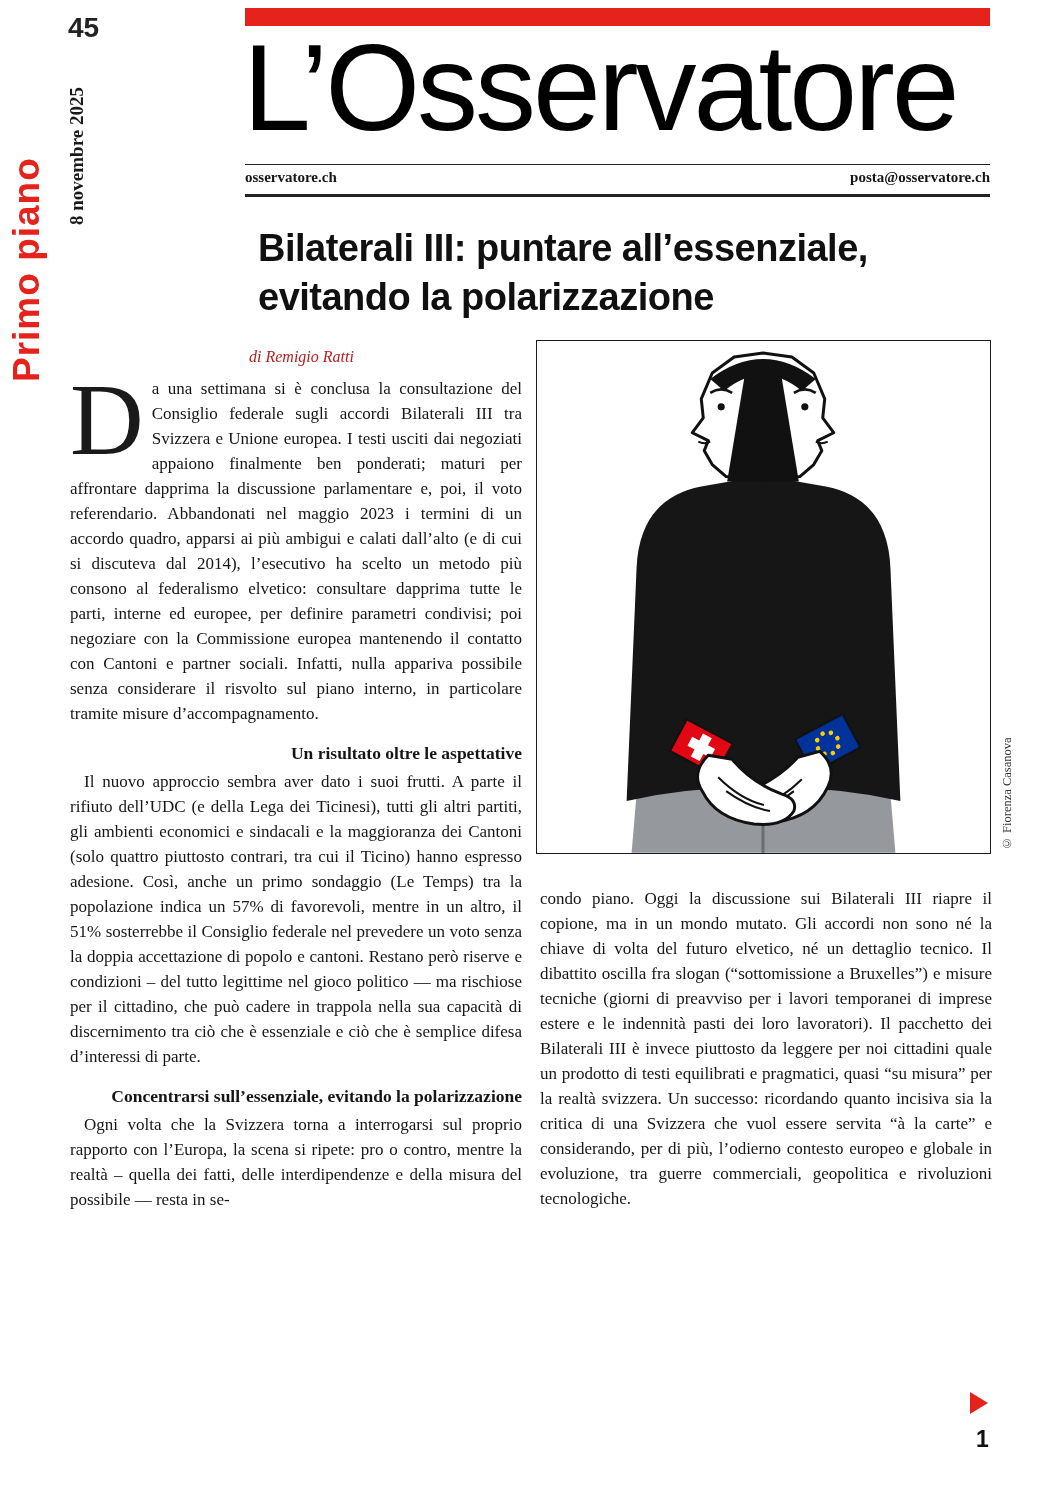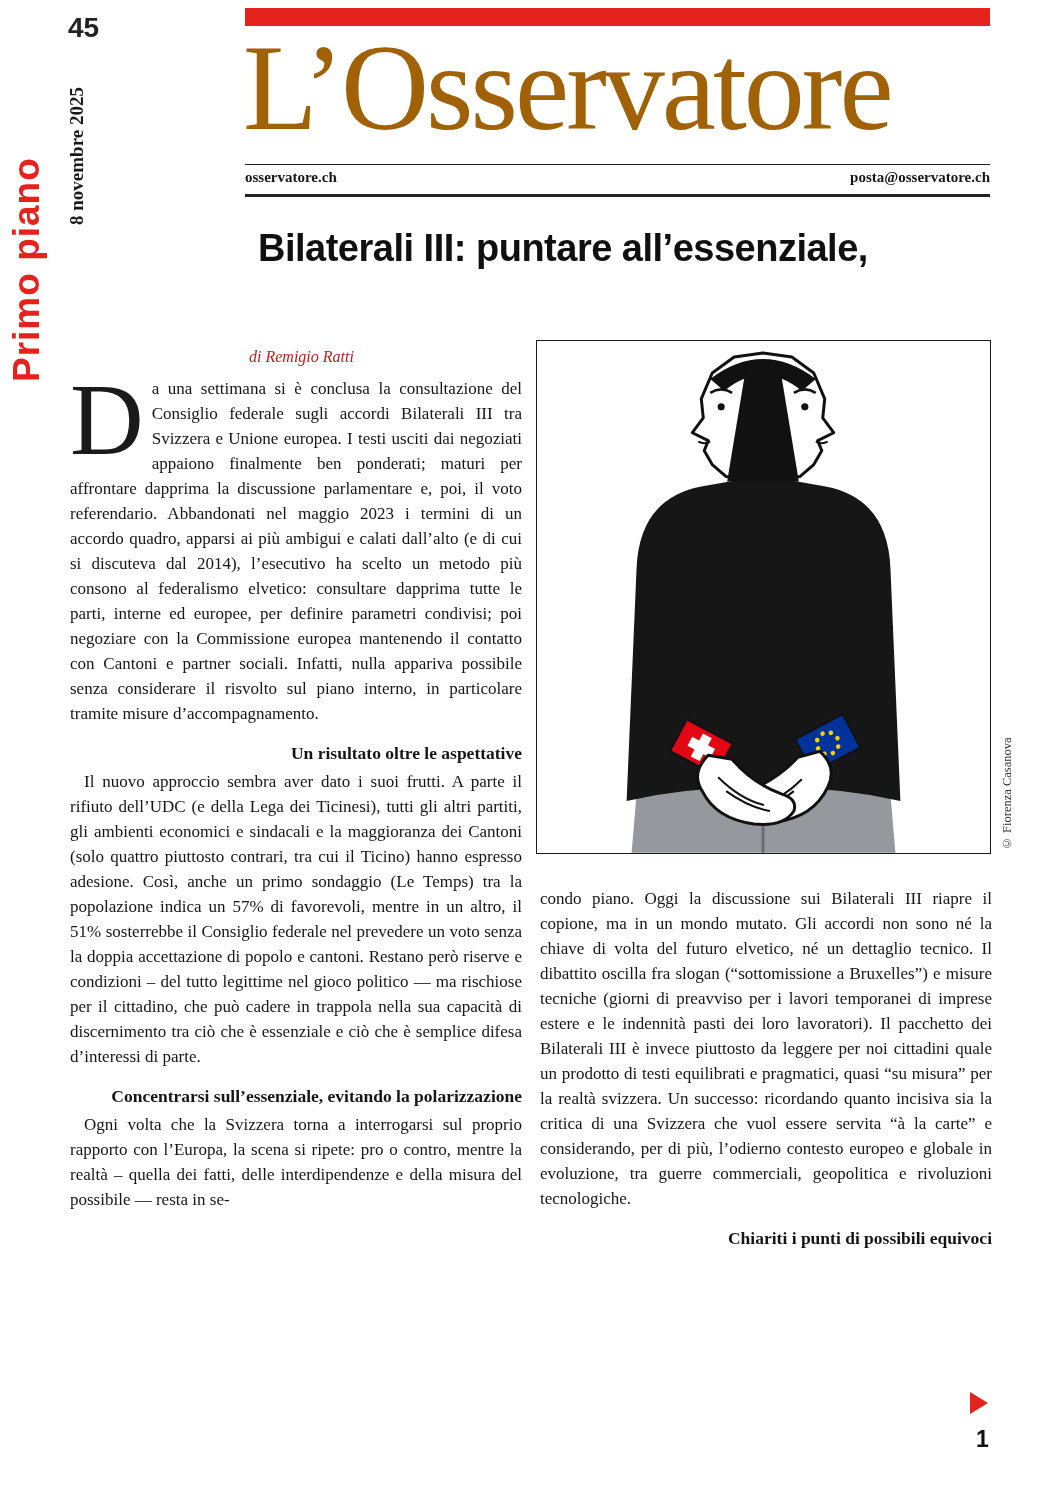--- a/index.html
+++ b/index.html
@@ -36,23 +36,23 @@
     font-weight: bold; font-size: 37px; color: #e5231c;
     letter-spacing: 1px; white-space: nowrap;
   }
   
   .red-bar {
     position: absolute; left: 245px; top: 8px; width: 745px; height: 18px;
     background: #e5231c;
   }
   .masthead {
     position: absolute; left: 243px; top: 32px; width: 750px;
-    font-family: Liberation Serif, serif;
+    font-family: Liberation Sans, sans-serif;
     font-size: 122px; line-height: 112px; font-weight: normal;
-    letter-spacing: -3px; color: #a16207; white-space: nowrap;
+    letter-spacing: -3px; color: #000000; white-space: nowrap;
   }
   .rule-thin  { position: absolute; left: 245px; top: 164px; width: 745px; height: 1px; background: #222; }
   .rule-thick { position: absolute; left: 245px; top: 194px; width: 745px; height: 3px; background: #222; }
   .masthead-links {
     position: absolute; left: 245px; top: 169px; width: 745px;
     display: flex; justify-content: space-between;
     font-weight: bold; font-size: 15px; color: #161616; gap: 44px;
   }
   
   .headline {
@@ -122,20 +122,21 @@
   <div class="masthead">L’Osservatore</div>
   <div class="rule-thin"></div>
   <div class="masthead-links">
     <span>osservatore.ch</span>
     <span>posta@osservatore.ch</span>
   </div>
   <div class="rule-thick"></div>
 
   <div class="headline">
     <div>Bilaterali III: puntare all’essenziale,</div>
+    <div>evitando la polarizzazione</div>
   </div>
   <div class="byline">di Remigio Ratti</div>
 
   <div class="illustration-frame">
     <svg viewBox="0 0 455 514" preserveAspectRatio="xMidYMid meet">
 
       <path d="M95,514 L102,432 L353,432 L360,514 Z" fill="#95989c"></path>
       <line x1="227" y1="448" x2="227" y2="514" stroke="#6a6d71" stroke-width="3"></line>
 
       <path d="M90,462 L100,228 Q103,158 165,146 L205,139 L250,139 L290,146 Q352,158 355,228 L365,462 Q296,446 227,450 Q158,446 90,462 Z" fill="#161616"></path>
@@ -187,19 +188,18 @@
   <div class="col col-left">
     <p><span class="dropcap">D</span><span>a una settimana si è conclusa la consultazione del Consiglio federale sugli accordi Bilaterali III tra Svizzera e Unione europea. I testi usciti dai negoziati appaiono finalmente ben ponderati; maturi per affrontare dapprima la discussione parlamentare e, poi, il voto referendario. Abbandonati nel maggio 2023 i termini di un accordo quadro, apparsi ai più ambigui e calati dall’alto (e di cui si discuteva dal 2014), l’esecutivo ha scelto un metodo più consono al federalismo elvetico: consultare dapprima tutte le parti, interne ed europee, per definire parametri condivisi; poi negoziare con la Commissione europea mantenendo il contatto con Cantoni e partner sociali. Infatti, nulla appariva possibile senza considerare il risvolto sul piano interno, in particolare tramite misure d’accompagnamento.</span></p>
     <div class="subhead">Un risultato oltre le aspettative</div>
     <p class="indent">Il nuovo approccio sembra aver dato i suoi frutti. A parte il rifiuto dell’UDC (e della Lega dei Ticinesi), tutti gli altri partiti, gli ambienti economici e sindacali e la maggioranza dei Cantoni (solo quattro piuttosto contrari, tra cui il Ticino) hanno espresso adesione. Così, anche un primo sondaggio (Le Temps) tra la popolazione indica un 57% di favorevoli, mentre in un altro, il 51% sosterrebbe il Consiglio federale nel prevedere un voto senza la doppia accettazione di popolo e cantoni. Restano però riserve e condizioni – del tutto legittime nel gioco politico — ma rischiose per il cittadino, che può cadere in trappola nella sua capacità di discernimento tra ciò che è essenziale e ciò che è semplice difesa d’interessi di parte.</p>
     <div class="subhead">Concentrarsi sull’essenziale, evitando la polarizzazione</div>
     <p class="indent">Ogni volta che la Svizzera torna a interrogarsi sul proprio rapporto con l’Europa, la scena si ripete: pro o contro, mentre la realtà – quella dei fatti, delle interdipendenze e della misura del possibile — resta in se-</p>
   </div>
 
   <div class="col col-right">
     <p>condo piano. Oggi la discussione sui Bilaterali III riapre il copione, ma in un mondo mutato. Gli accordi non sono né la chiave di volta del futuro elvetico, né un dettaglio tecnico. Il dibattito oscilla fra slogan (“sottomissione a Bruxelles”) e misure tecniche (giorni di preavviso per i lavori temporanei di imprese estere e le indennità pasti dei loro lavoratori). Il pacchetto dei Bilaterali III è invece piuttosto da leggere per noi cittadini quale un prodotto di testi equilibrati e pragmatici, quasi “su misura” per la realtà svizzera. Un successo: ricordando quanto incisiva sia la critica di una Svizzera che vuol essere servita “à la carte” e considerando, per di più, l’odierno contesto europeo e globale in evoluzione, tra guerre commerciali, geopolitica e rivoluzioni tecnologiche.</p>
-    <div class="subhead">Chiariti i punti di possibili equivoci</div>
   </div>
 
   <div class="continue-arrow"></div>
   <div class="page-number">1</div>
 
 </div>
 
 </body></html>

